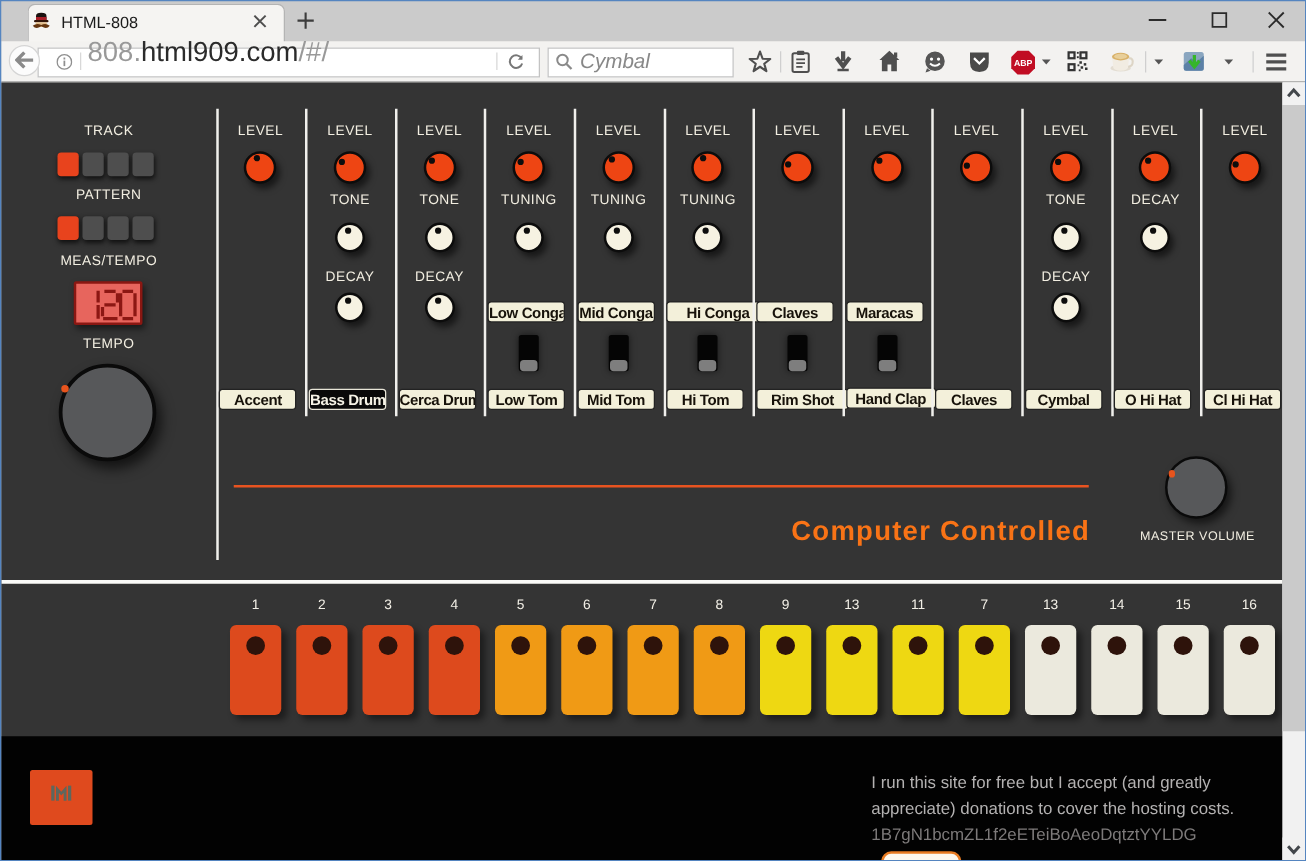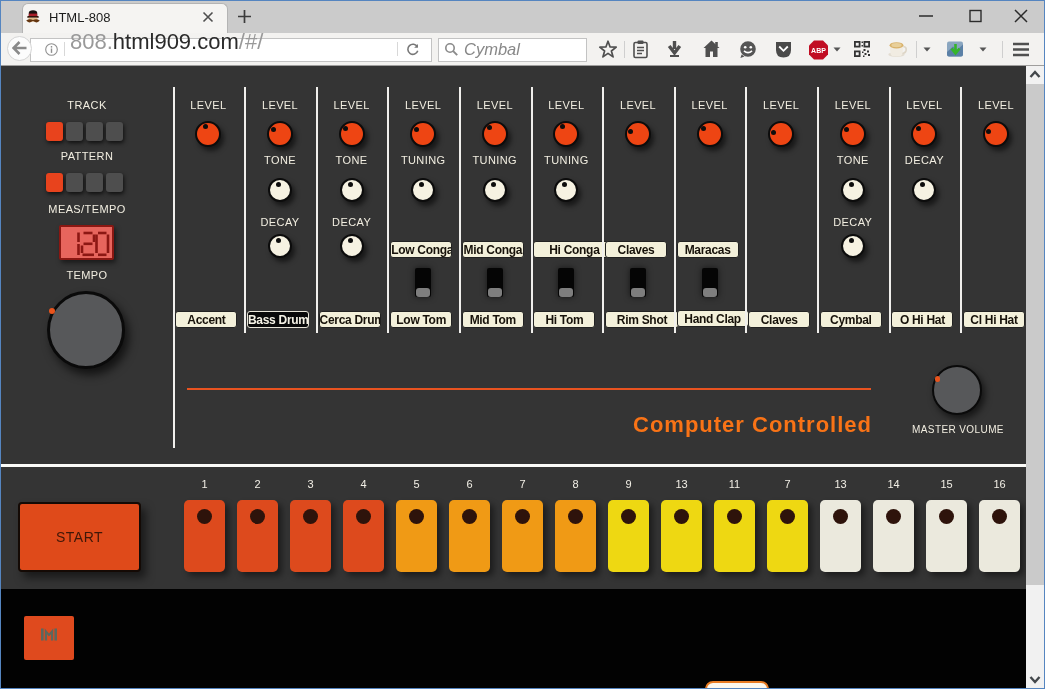--- a/index.html
+++ b/index.html
@@ -327,21 +327,20 @@
 <div class="il" style="left:962.0px;top:245px;width:62px">Cl Hi Hat</div>
 
 <div style="position:absolute;left:186px;top:322px;width:684px;height:2px;background:#e85320"></div>
 <div style="position:absolute;right:154px;top:346px;font-size:22px;font-weight:bold;color:#f97316;letter-spacing:1px">Computer Controlled</div>
 <div style="position:absolute;left:931px;top:299px;width:50px;height:50px;border-radius:50%;background:#57585a;border:2px solid #0a0a0a;box-shadow:3px 4px 7px rgba(0,0,0,.6)"></div>
 <div style="position:absolute;left:933.5px;top:310px;width:5.5px;height:5.5px;border-radius:50%;background:#e8541d"></div>
 <div class="lbl" style="left:907px;top:358px;width:100px;font-size:10px">MASTER VOLUME</div>
 
 <div style="position:absolute;left:0;top:398px;width:1025px;height:3px;background:#fbfbf8"></div>
 
-<div style="position:absolute;left:17px;top:436px;width:123px;height:70px;background:#df4a1a;border:2px solid #140a05;border-radius:4px;box-shadow:5px 6px 9px rgba(0,0,0,.5);color:#3f1708;font-size:14px;letter-spacing:.5px;text-align:center;line-height:66px">START</div>
 <div class="num" style="left:188.5px;top:412px">1</div>
 <div class="stp" style="left:183.0px;top:434px;background:#dd4a1d">
         <b></b>
       </div>
 <div class="num" style="left:241.5px;top:412px">2</div>
 <div class="stp" style="left:236.0px;top:434px;background:#dd4a1d">
         <b></b>
       </div>
 <div class="num" style="left:294.5px;top:412px">3</div>
 <div class="stp" style="left:289.0px;top:434px;background:#dd4a1d">
@@ -402,20 +401,21 @@
 
 <div style="position:absolute;left:0;top:523px;width:1025px;height:99px;background:#020202"></div>
 <div style="position:absolute;left:23px;top:550px;width:50px;height:44px;background:#df4a1e;border-radius:2px"></div>
 <svg style="position:absolute;left:39px;top:560px" width="18" height="18" viewBox="0 0 18 18">
         <g fill="#5d675d">
           <rect x="1" y="2.5" width="2.6" height="12"></rect>
           <rect x="14.4" y="2.5" width="2.6" height="12"></rect>
           <path d="M4.8 14.5 V2.5 L9 7.4 L13.2 2.5 V14.5 H10.9 V8.2 L9 10.4 L7.1 8.2 V14.5 Z"></path>
         </g>
       </svg>
+<div style="position:absolute;left:696px;top:549px;width:330px;font-size:13.5px;line-height:21px;color:#b3b1b1">I run this site for free but I accept (and greatly appreciate) donations to cover the hosting costs.<br><span style="color:#7d7a7a">1B7gN1bcmZL1f2eETeiBoAeoDqtztYYLDG</span></div>
 <div style="position:absolute;left:704px;top:615px;width:64px;height:12px;background:#fdf8ee;border:2px solid #e87b22;border-radius:8px 8px 0 0"></div>
 </div>
 
 <div id="sbar"></div>
 <div id="sthumb"></div>
 <div class="sarr" style="top:66px"><svg width="18" height="18">
         <path d="M4.5 11 L9 6 L13.5 11" stroke="#43474b" stroke-width="2.4" fill="none"></path>
       </svg></div>
 <div class="sarr" style="top:670px"><svg width="18" height="18">
         <path d="M4.5 7 L9 12 L13.5 7" stroke="#43474b" stroke-width="2.4" fill="none"></path>

